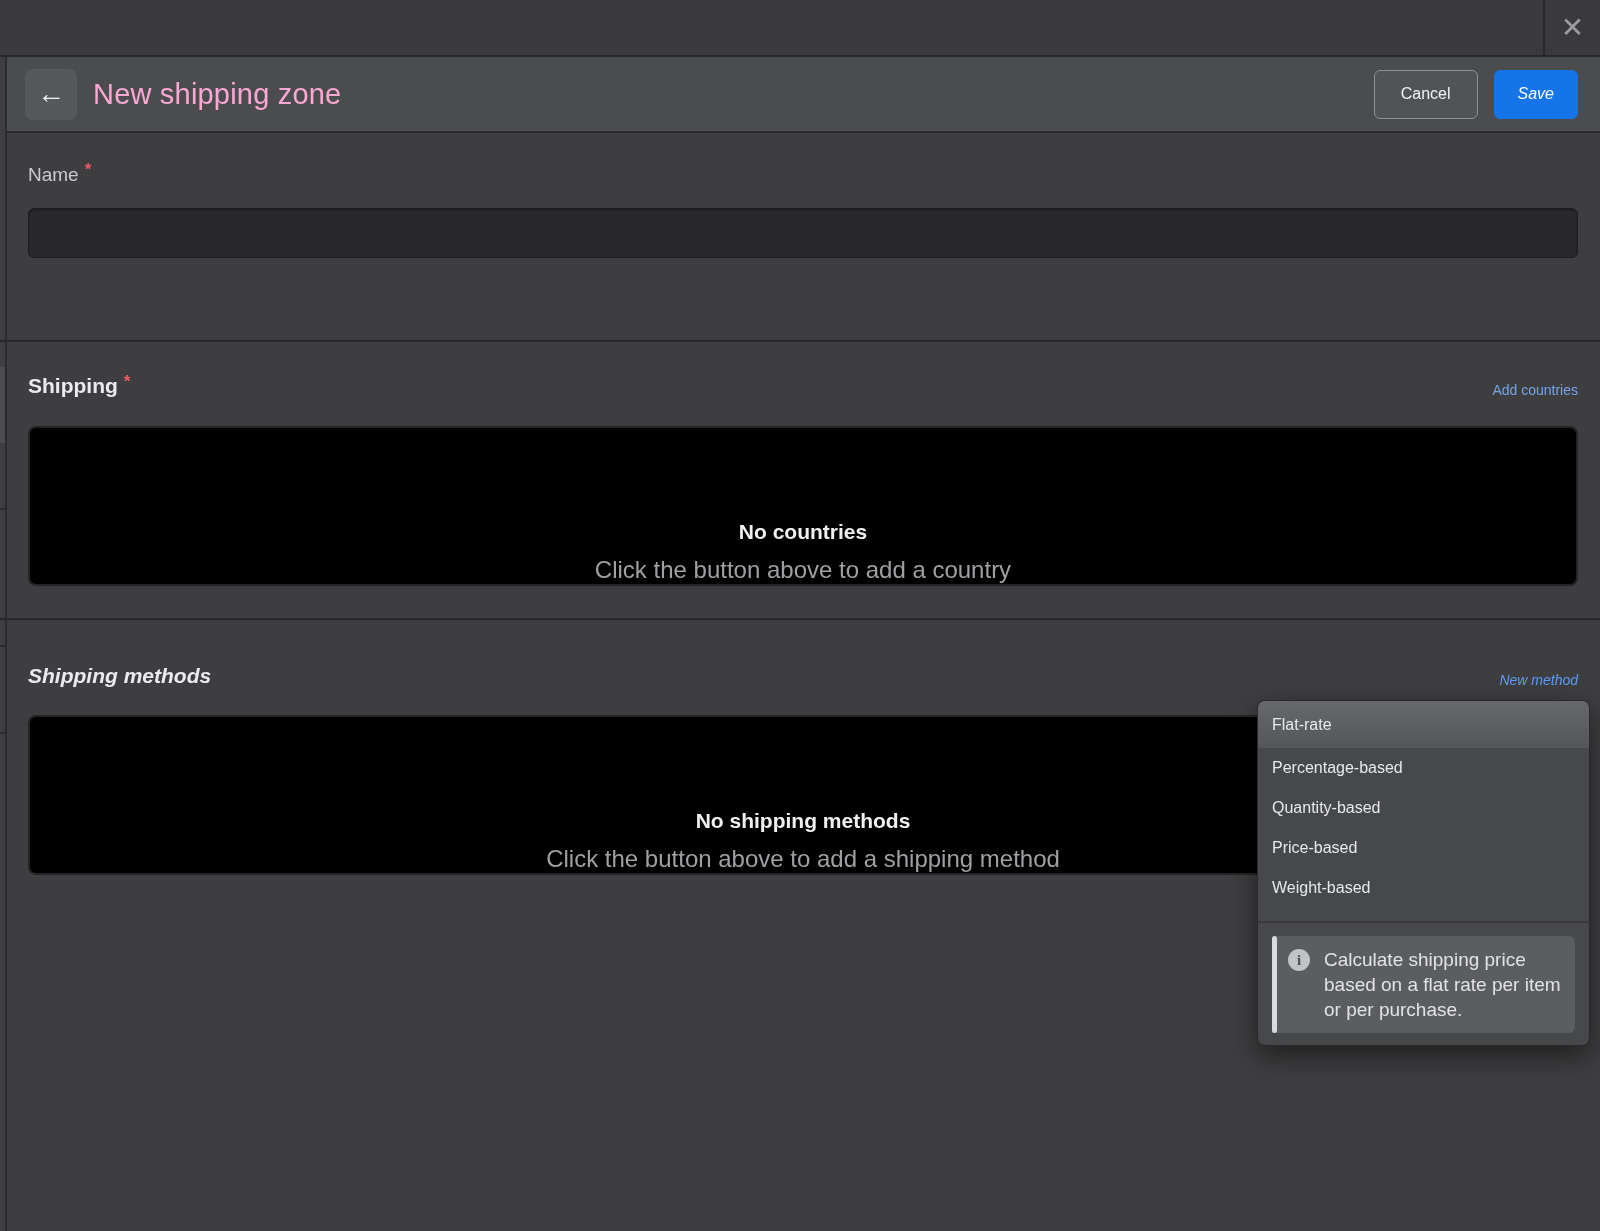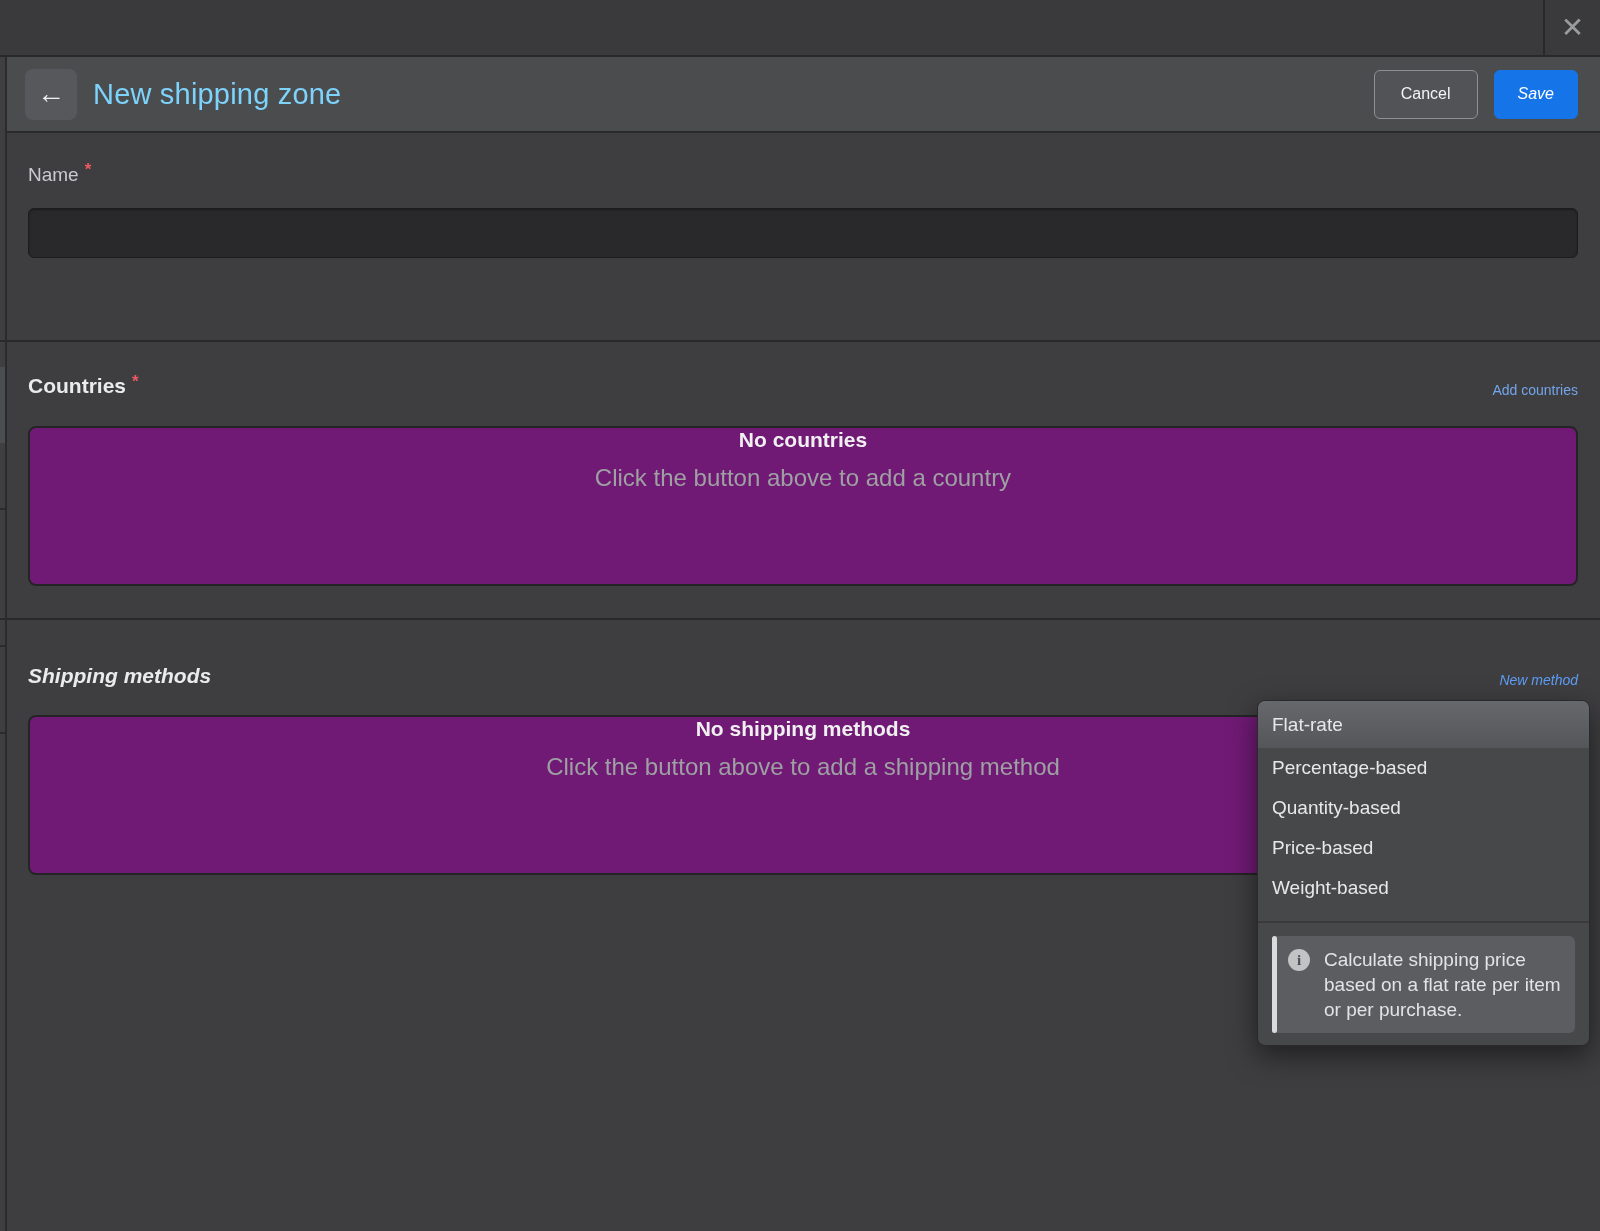--- a/index.html
+++ b/index.html
@@ -24,21 +24,21 @@
     position:absolute; left:0; top:57px; width:1600px; height:76px;
     background:#4b4c4e; border-bottom:2px solid #2a2a2c; box-sizing:border-box;
     display:flex; align-items:center; padding:0 22px 0 25px;
   }
   .back-btn {
     width:52px; height:51px; background:#57585b; border-radius:8px;
     display:flex; align-items:center; justify-content:center; margin-right:16px;
     flex:none; cursor:pointer;
   }
   .back-arrow { font-size:28px; color:#eef0f1; line-height:1; }
-  .page-title { font-size:29px; font-weight:400; color:#7dd3fc; letter-spacing:.2px; }
+  .page-title { font-size:29px; font-weight:400; color:#f9a8d4; letter-spacing:.2px; }
   .header-spacer { flex:1; }
   .btn { height:49px; border-radius:6px; font-size:16px; display:flex; align-items:center;
          box-sizing:border-box; cursor:pointer; }
   .btn-cancel { background:#525356; border:1px solid #8f9093; color:#f2f3f4; padding:0 26px; }
   .btn-save { background:#1574e8; border:1px solid #1574e8; color:#ffffff; padding:2px 23px; margin-left:16px;font-style:italic; }
   
   .left-strip {
     position:absolute; left:0; top:57px; width:5px; height:1174px;
     background:#3f3f41; border-right:2px solid #2b2b2d;
   }
@@ -56,35 +56,35 @@
   .field-label { font-size:19px; color:#c9cacd; }
   .text-input {
     width:1550px; height:50px; box-sizing:border-box;
     background:#29292b; border:1px solid #1d1d1f; border-radius:6px;
     color:#e8e9ea; font-size:19px; padding:0 14px; outline:none;
     box-shadow: inset 0 1px 2px rgba(0,0,0,.35);
     font-family:"Liberation Sans", sans-serif;
   }
   .empty-box {
     width:1550px; height:160px; box-sizing:border-box;
-    background:#701a75; border:2px solid #242426; border-radius:8px;
-    display:flex; flex-direction:column; align-items:center; justify-content:flex-start;
+    background:#000000; border:2px solid #242426; border-radius:8px;
+    display:flex; flex-direction:column; align-items:center; justify-content:flex-end;
   }
   .empty-title { font-size:21px; font-weight:700; color:#f0f0f1; }
   .empty-subtitle { font-size:24px; color:#9ea0a3; margin-top:12px; }
   
   .dropdown {
     position:absolute; left:1257px; top:700px; width:333px; box-sizing:border-box;
     background:#47484a; border:1px solid #2a2a2c; border-radius:8px;
     box-shadow:0 10px 28px rgba(0,0,0,.5);
     padding-bottom:12px; z-index:5;
   }
   .dd-item {
     height:40px; line-height:40px; padding:0 14px;
-    font-size:19px; color:#e7e8ea; cursor:pointer; white-space:nowrap;
+    font-size:16px; color:#e7e8ea; cursor:pointer; white-space:nowrap;
   }
   .dd-item.highlighted {
     height:47px; line-height:47px;
     background:linear-gradient(#67686b,#55565a);
     border-radius:7px 7px 0 0;
   }
   .dd-sep { height:2px; background:#3a3a3c; margin-top:13px; }
   .dd-info {
     position:relative; margin:13px 14px 0 14px;
     background:#5c5d60; border-radius:6px;
@@ -136,21 +136,21 @@
     </div>
     <div style="margin-top:22px;">
       <input class="text-input" type="text" placeholder="" style="">
     </div>
   </div>
 
   <div class="divider" style="top:207px;"></div>
 
   <div class="section" style="top:209px;">
     <div class="head-row" style="margin-top:30px;">
-      <div class="section-heading"><span>Countries</span><span class="req">*</span></div>
+      <div class="section-heading"><span>Shipping</span><span class="req">*</span></div>
       <div class="link">Add countries</div>
     </div>
     <div class="empty-box" style="margin-top:28px;">
       <div class="empty-title">No countries</div>
       <div class="empty-subtitle">Click the button above to add a country</div>
     </div>
   </div>
 
   <div class="divider" style="top:485px;"></div>
 

